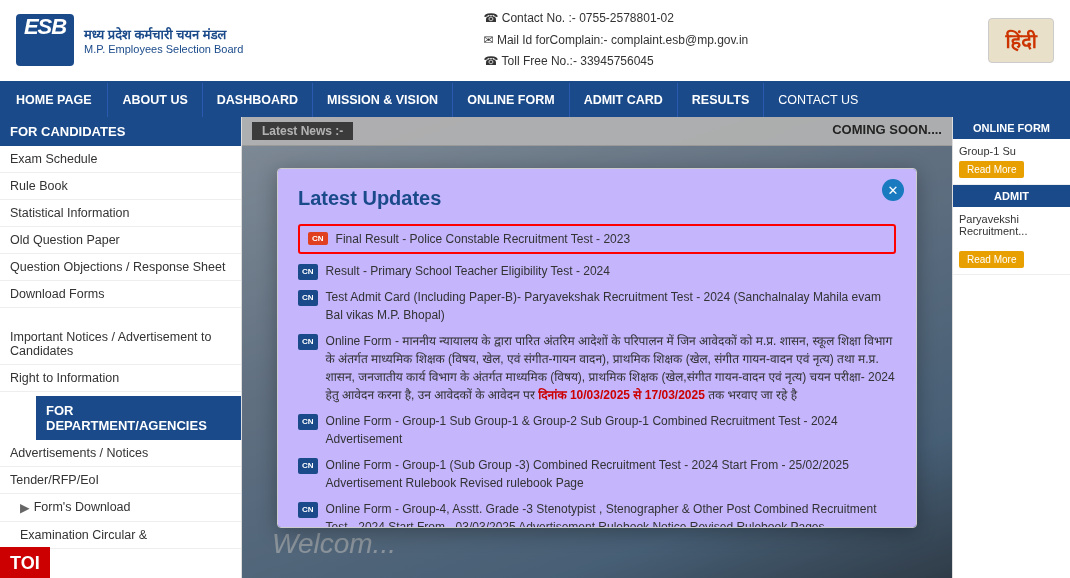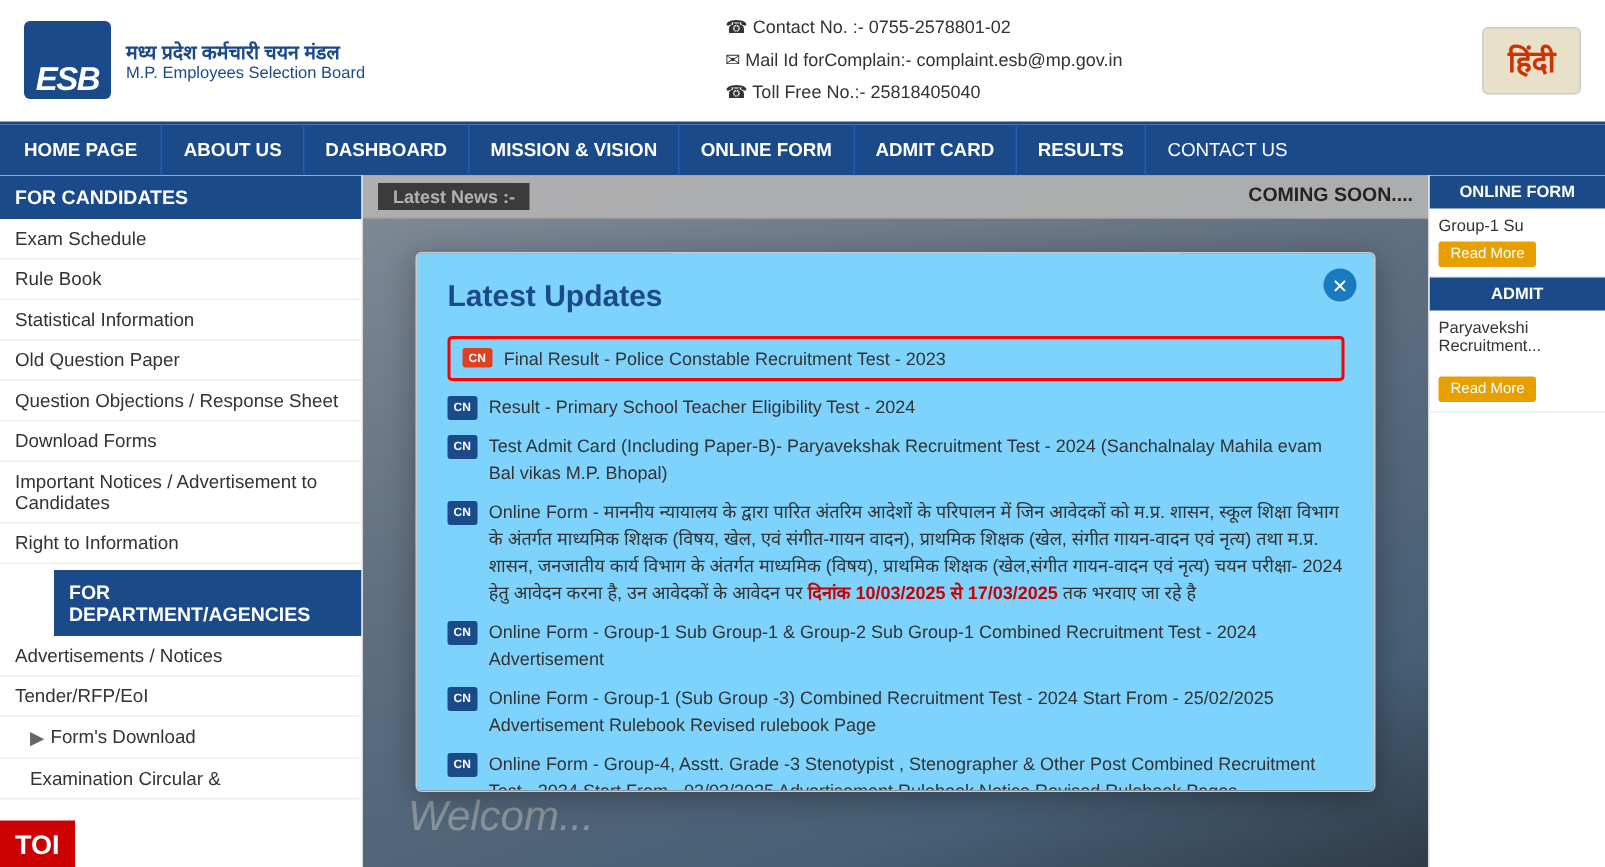--- a/index.html
+++ b/index.html
@@ -3,32 +3,32 @@
   <meta charset="utf-8">
   <style>
     * { margin: 0; padding: 0; box-sizing: border-box; }
     body { font-family: Arial, sans-serif; font-size: 13px; background: #f0f0f0; width: 1070px; overflow-x: hidden; }
   </style>
 </head>
 <body>
 
 <div style="background:#fff; padding:8px 16px; display:flex; align-items:center; justify-content:space-between; border-bottom:2px solid #1a4a8a;">
   <div style="display:flex; align-items:center; gap:10px;">
-    <div style="width:58px; height:52px; background:#1a4a8a; border-radius:4px; display:flex; align-items:flex-end; justify-content:center;">
+    <div style="width:58px; height:52px; background:#1a4a8a; border-radius:4px; display:flex; align-items:flex-start; justify-content:center;">
       <span style="color:#fff; font-size:22px; font-weight:900; font-style:italic; letter-spacing:-1px;">ESB</span>
     </div>
     <div>
       <div style="font-size:13px; color:#1a4a8a; font-weight:bold;">मध्य प्रदेश कर्मचारी चयन मंडल</div>
       <div style="font-size:11px; color:#1a4a8a;">M.P. Employees Selection Board</div>
     </div>
   </div>
   <div style="font-size:12px; color:#333; line-height:1.8; text-align:left;">
     <span>☎ <span>Contact No. :- 0755-2578801-02</span></span><br>
     <span>✉ <span>Mail Id forComplain:- complaint.esb@mp.gov.in</span></span><br>
-    <span>☎ <span>Toll Free No.:- 25818405040</span></span>
+    <span>☎ <span>Toll Free No.:- 33945756045</span></span>
   </div>
   <button style="background:#e8e0c8; border:1px solid #ccc; border-radius:4px; padding:8px 16px; font-size:20px; color:#cc3300; font-weight:bold; cursor:pointer;">हिंदी</button>
 </div>
 
 <nav style="background:#1a4a8a; display:flex; align-items:center;">
   <div style="color:#fff; padding:10px 16px; font-size:12.5px; font-weight:bold; cursor:pointer; border-right:1px solid #2a5ab0; white-space:nowrap;">HOME PAGE</div>
   <div style="color:#fff; padding:10px 14px; font-size:12.5px; font-weight:bold; cursor:pointer; border-right:1px solid #2a5ab0; white-space:nowrap;">ABOUT US</div>
   <div style="color:#fff; padding:10px 14px; font-size:12.5px; font-weight:bold; cursor:pointer; border-right:1px solid #2a5ab0; white-space:nowrap;">DASHBOARD</div>
   <div style="color:#fff; padding:10px 14px; font-size:12.5px; font-weight:bold; cursor:pointer; border-right:1px solid #2a5ab0; white-space:nowrap;">MISSION &amp; VISION</div>
   <div style="color:#fff; padding:10px 14px; font-size:12.5px; font-weight:bold; cursor:pointer; border-right:1px solid #2a5ab0; white-space:nowrap;">ONLINE FORM</div>
@@ -40,21 +40,21 @@
 <div style="display:flex; height:463px; position:relative;">
 
   <div style="width:242px; background:#fff; border-right:1px solid #ddd; overflow-y:auto; flex-shrink:0; position:relative; z-index:1;">
     <div style="background:#1a4a8a; color:#fff; font-weight:bold; font-size:13px; padding:7px 10px;">FOR CANDIDATES</div>
     <div style="padding:6px 10px; border-bottom:1px solid #eee; color:#333; font-size:12.5px; cursor:pointer;">Exam Schedule</div>
     <div style="padding:6px 10px; border-bottom:1px solid #eee; color:#333; font-size:12.5px; cursor:pointer;">Rule Book</div>
     <div style="padding:6px 10px; border-bottom:1px solid #eee; color:#333; font-size:12.5px; cursor:pointer;">Statistical Information</div>
     <div style="padding:6px 10px; border-bottom:1px solid #eee; color:#333; font-size:12.5px; cursor:pointer;">Old Question Paper</div>
     <div style="padding:6px 10px; border-bottom:1px solid #eee; color:#333; font-size:12.5px; cursor:pointer;">Question Objections / Response Sheet</div>
     <div style="padding:6px 10px; border-bottom:1px solid #eee; color:#333; font-size:12.5px; cursor:pointer;">Download Forms</div>
-    <div style="padding:6px 10px; border-bottom:1px solid #eee; color:#333; font-size:12.5px; cursor:pointer;">Important Notices / Advertisement to Candidates</div>
+    <div style="padding:6px 10px; border-bottom:1px solid #eee; color:#333; font-size:12.5px; cursor:pointer;margin-top:16px;">Important Notices / Advertisement to Candidates</div>
     <div style="padding:6px 10px; border-bottom:1px solid #eee; color:#333; font-size:12.5px; cursor:pointer;">Right to Information</div>
 
     <div style="background:#1a4a8a; color:#fff; font-weight:bold; font-size:13px; padding:7px 10px; margin-top:4px;margin-left:36px;">FOR DEPARTMENT/AGENCIES</div>
     <div style="padding:6px 10px; border-bottom:1px solid #eee; color:#333; font-size:12.5px; cursor:pointer;">Advertisements / Notices</div>
     <div style="padding:6px 10px; border-bottom:1px solid #eee; color:#333; font-size:12.5px; cursor:pointer;">Tender/RFP/EoI</div>
     <div style="padding:6px 10px 6px 20px; border-bottom:1px solid #eee; color:#333; font-size:12.5px; cursor:pointer; display:flex; align-items:center; gap:4px;">
       <span style="color:#666;">▶</span>
       <span>Form's Download</span>
     </div>
     <div style="padding:6px 10px 6px 20px; border-bottom:1px solid #eee; color:#333; font-size:12.5px; cursor:pointer;">Examination Circular &amp;</div>
@@ -67,21 +67,21 @@
     <div style="width:100%; height:100%; background:linear-gradient(160deg, #b8c8d8 0%, #8aa0b8 40%, #6688a8 80%, #445566 100%); position:absolute; top:0; left:0;"></div>
 
     <div style="position:absolute; bottom:20px; left:30px; font-size:28px; color:rgba(255,255,255,0.6); font-style:italic; z-index:1;">Welcom...</div>
 
     <div style="position:absolute; top:0; left:0; right:0; background:rgba(255,255,255,0.92); padding:5px 10px; display:flex; align-items:center; gap:10px; z-index:2; border-bottom:1px solid #ddd;">
       <div style="background:#555; color:#fff; padding:2px 10px; font-size:12px; font-weight:bold; white-space:nowrap;">Latest News :-</div>
       <div style="position:absolute; right:10px; top:5px; font-size:13px; font-weight:bold; color:#333;">COMING SOON....</div>
     </div>
 
     <div style="position:absolute; top:0; left:0; right:0; bottom:0; background:rgba(0,0,0,0.3); z-index:10; display:flex; align-items:center; justify-content:center;">
-      <div style="background:#7dd3fc; border:1px solid #ccc; border-radius:4px; padding:18px 20px; width:640px; max-height:360px; overflow-y:auto; position:relative; box-shadow:0 4px 20px rgba(0,0,0,0.3);">
+      <div style="background:#c4b5fd; border:1px solid #ccc; border-radius:4px; padding:18px 20px; width:640px; max-height:360px; overflow-y:auto; position:relative; box-shadow:0 4px 20px rgba(0,0,0,0.3);">
         <div style="font-size:20px; font-weight:bold; color:#1a4a8a; margin-bottom:14px;">Latest Updates</div>
         <button style="position:absolute; top:10px; right:12px; background:#1a7abf; color:#fff; border:none; border-radius:50%; width:22px; height:22px; cursor:pointer; font-size:13px; display:flex; align-items:center; justify-content:center;">✕</button>
 
         <div style="display:flex; align-items:flex-start; gap:8px; margin-bottom:8px; font-size:12px; color:#333; border:2px solid red; padding:4px 8px; border-radius:3px;">
           <span style="background:#e04020; color:#fff; font-size:8px; font-weight:bold; padding:2px 4px; border-radius:2px; white-space:nowrap; flex-shrink:0; margin-top:2px;">CN</span>
           <span style="line-height:1.5;">Final Result - Police Constable Recruitment Test - 2023</span>
         </div>
 
         <div style="display:flex; align-items:flex-start; gap:8px; margin-bottom:8px; font-size:12px; color:#333; line-height:1.5;">
           <span style="background:#1a4a8a; color:#fff; font-size:8px; font-weight:bold; padding:2px 4px; border-radius:2px; white-space:nowrap; flex-shrink:0; margin-top:2px;">CN</span>

